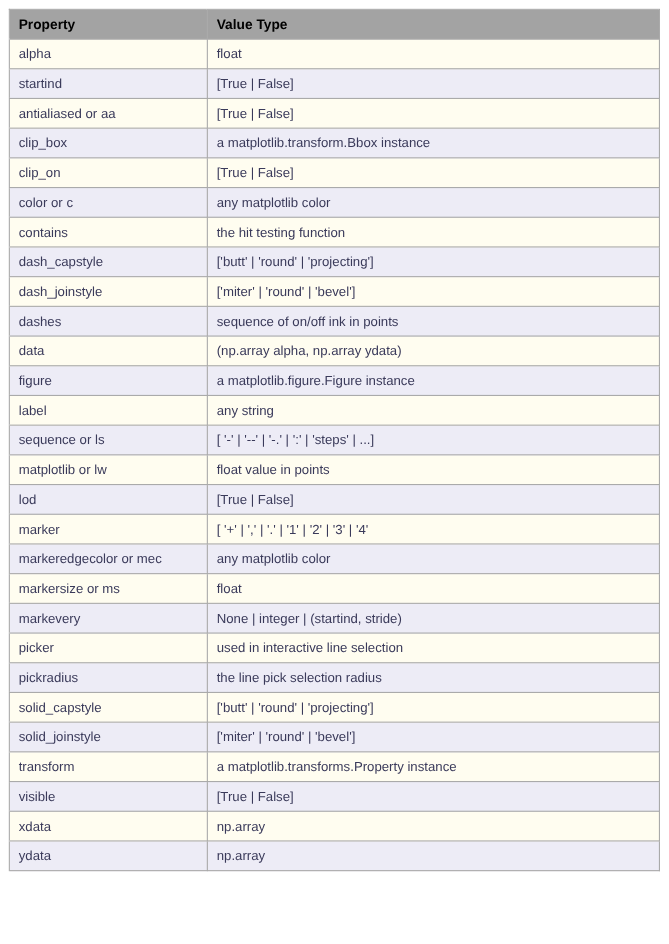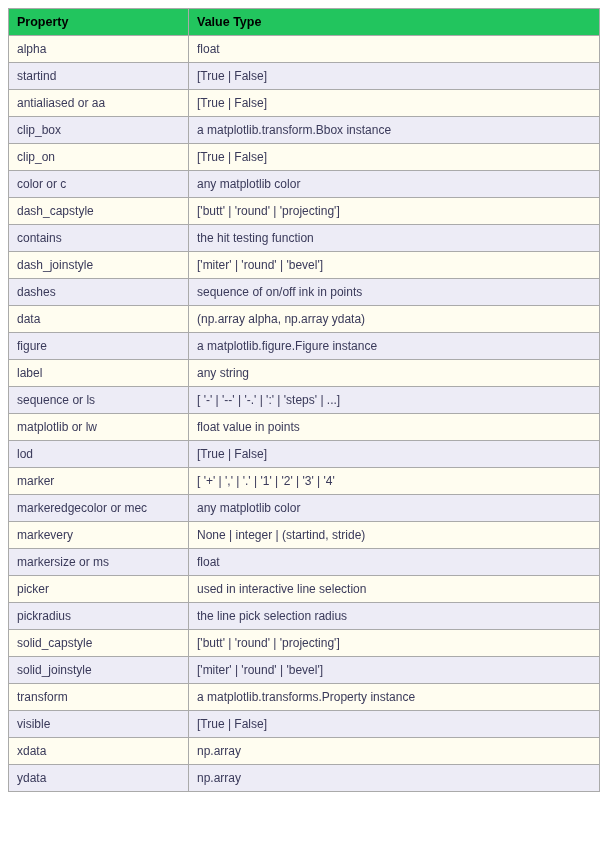--- a/index.html
+++ b/index.html
@@ -17,21 +17,21 @@
     }
     th, td {
       text-align: left;
       padding: 6px 8px;
       border-bottom: 1px solid #aaa;
       border-right: 1px solid #aaa;
       vertical-align: middle;
     }
     th {
       font-weight: bold;
-      background: #22c55e;
+      background: #a3a3a3;
       font-size: 12.5px;
       color: #000;
     }
     th:first-child {
       width: 180px;
     }
     tbody tr:nth-child(odd) {
       background: #fffdf0;
     }
     tbody tr:nth-child(even) {
@@ -71,26 +71,26 @@
       </tr>
       <tr>
         <td>clip_on</td>
         <td>[True | False]</td>
       </tr>
       <tr>
         <td>color or c</td>
         <td>any matplotlib color</td>
       </tr>
       <tr>
+        <td>contains</td>
+        <td>the hit testing function</td>
+      </tr>
+      <tr>
         <td>dash_capstyle</td>
         <td>['butt' | 'round' | 'projecting']</td>
-      </tr>
-      <tr>
-        <td>contains</td>
-        <td>the hit testing function</td>
       </tr>
       <tr>
         <td>dash_joinstyle</td>
         <td>['miter' | 'round' | 'bevel']</td>
       </tr>
       <tr>
         <td>dashes</td>
         <td>sequence of on/off ink in points</td>
       </tr>
       <tr>
@@ -119,26 +119,26 @@
       </tr>
       <tr>
         <td>marker</td>
         <td>[ '+' | ',' | '.' | '1' | '2' | '3' | '4'</td>
       </tr>
       <tr>
         <td>markeredgecolor or mec</td>
         <td>any matplotlib color</td>
       </tr>
       <tr>
+        <td>markersize or ms</td>
+        <td>float</td>
+      </tr>
+      <tr>
         <td>markevery</td>
         <td>None | integer | (startind, stride)</td>
-      </tr>
-      <tr>
-        <td>markersize or ms</td>
-        <td>float</td>
       </tr>
       <tr>
         <td>picker</td>
         <td>used in interactive line selection</td>
       </tr>
       <tr>
         <td>pickradius</td>
         <td>the line pick selection radius</td>
       </tr>
       <tr>

